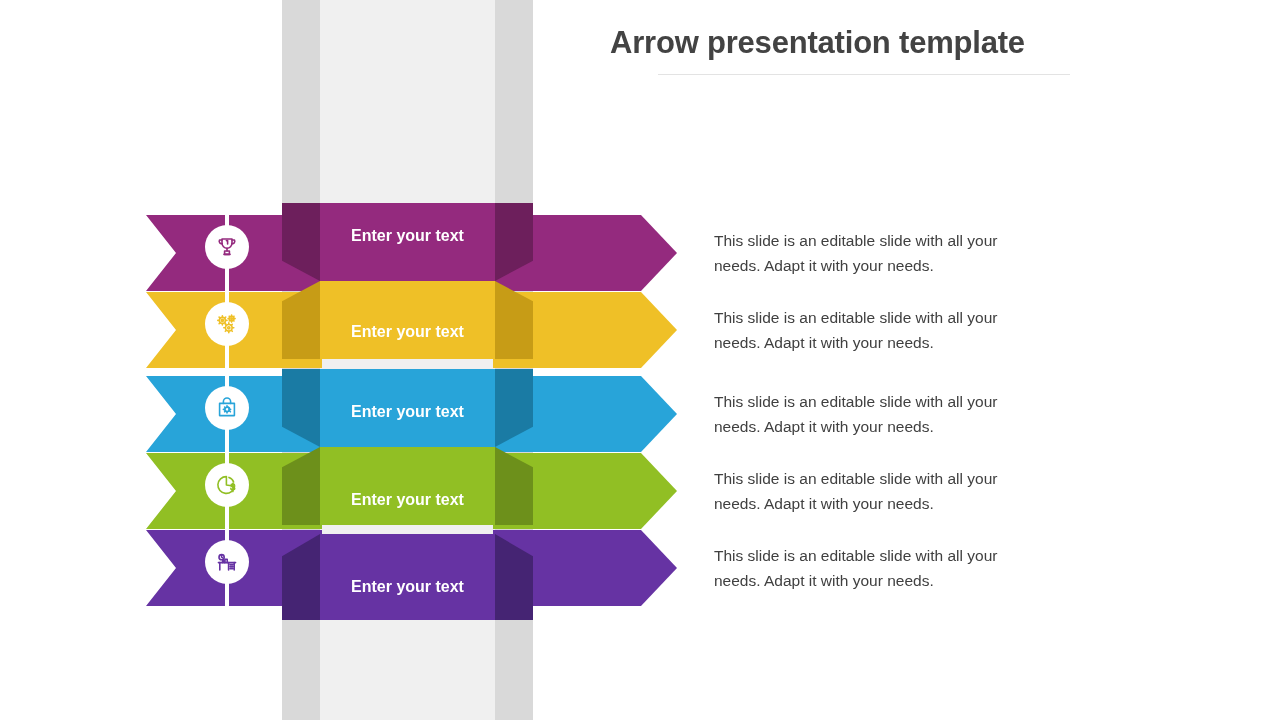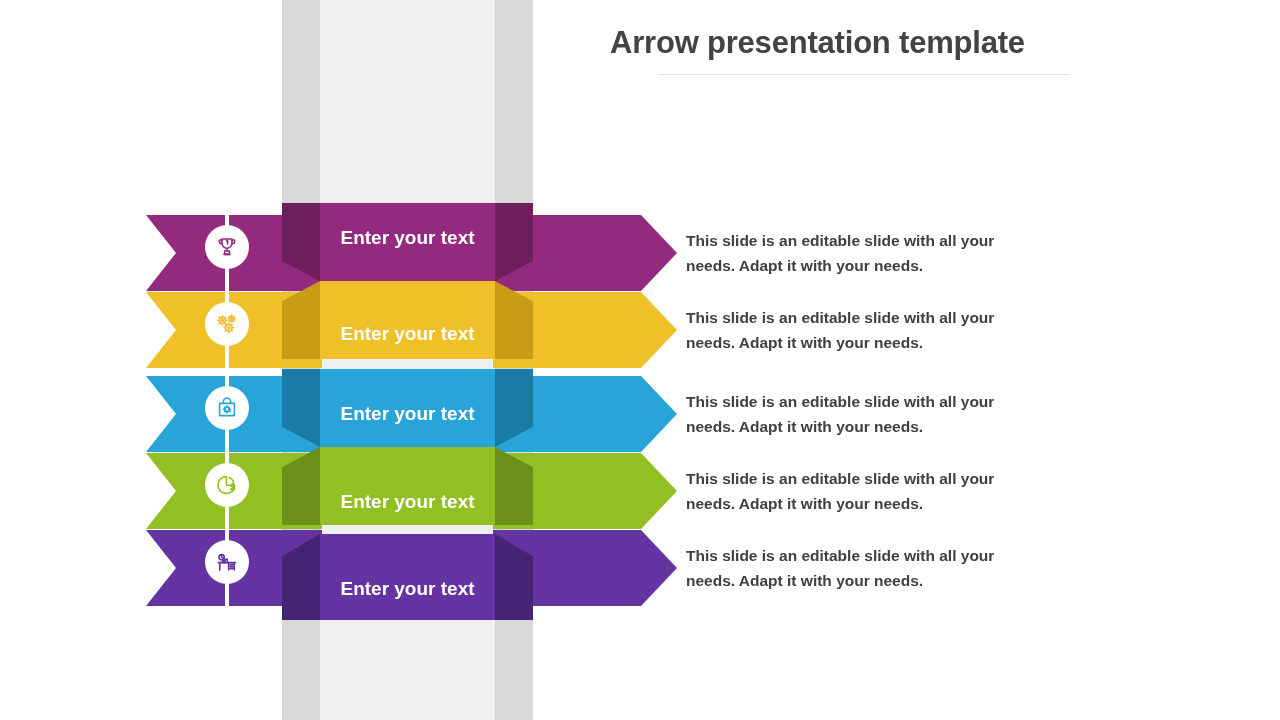--- a/index.html
+++ b/index.html
@@ -92,21 +92,21 @@
   
   .panel {
     position: absolute;
     left: 320px;
     width: 175px;
     display: flex;
     align-items: center;
     justify-content: center;
   }
   .panel-label {
-    font-size: 19px;
+    font-size: 16px;
     font-weight: bold;
     color: #ffffff;
     white-space: nowrap;
   }
 
   
   .badge {
     position: absolute;
     left: 205px;
     top: 10px;
@@ -126,26 +126,25 @@
     position: absolute;
     left: 225px;
     width: 4px;
     background: #ffffff;
     z-index: 5;
   }
 
   
   .desc {
     position: absolute;
-    left: 686px;
+    left: 714px;
     width: 330px;
     font-size: 15.5px;
     line-height: 25px;
     color: #404040;
-    font-weight: bold;
   }
 </style>
 </head>
 <body>
 
 <div class="slide">
 
   <div class="band band-left"></div>
   <div class="band band-center"></div>
   <div class="band band-right"></div>

